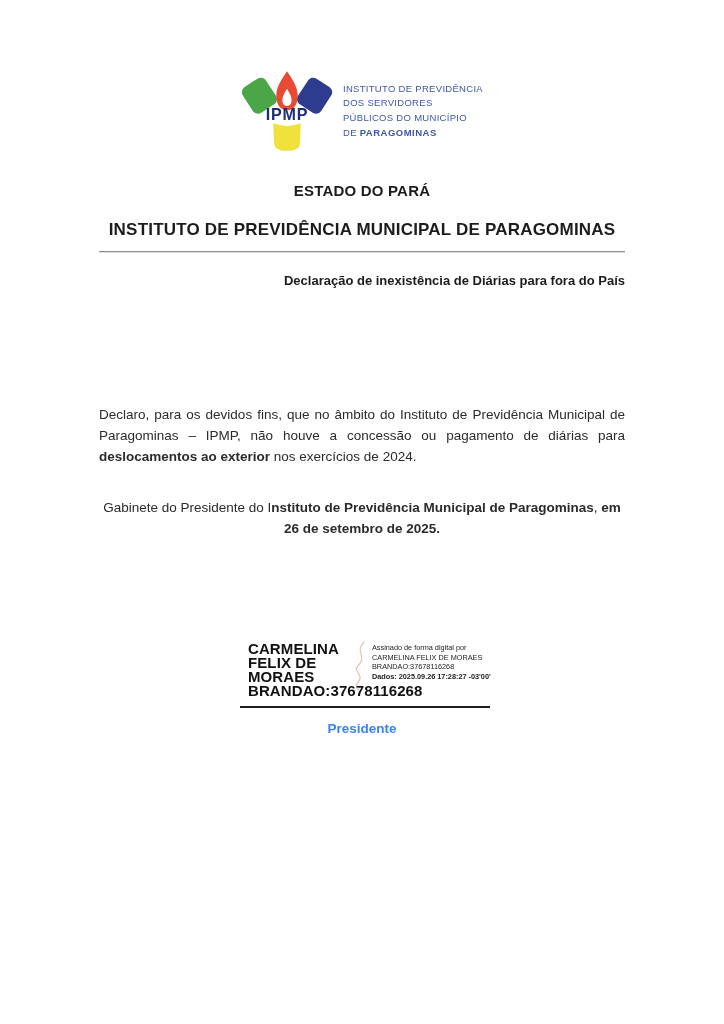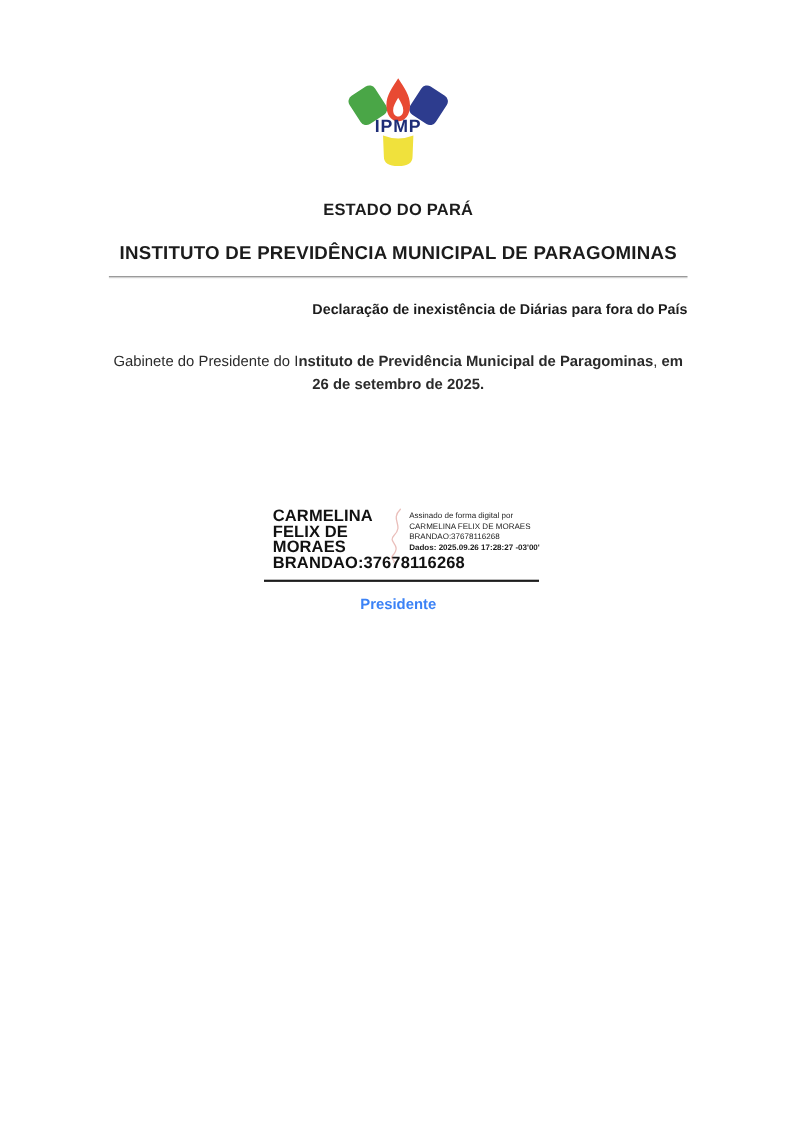--- a/index.html
+++ b/index.html
@@ -146,29 +146,36 @@
 
       <rect x="78" y="16" width="36" height="40" rx="8" transform="rotate(33 96 36)" fill="#2d3c8e"></rect>
 
       <path fill-rule="evenodd" d="M60,4 C53,15 46,24 46,36 C46,48 52,55 60,55 C68,55 74,48 74,36 C74,24 67,15 60,4 Z
                M60,27 C56.5,33 54,37 54,42 C54,46.5 56.6,49.5 60,49.5 C63.4,49.5 66,46.5 66,42 C66,37 63.5,33 60,27 Z" fill="#e84a33"></path>
 
       <path d="M42,72 Q60,79 78,72 L77,97 Q77,108 60,108 Q43,108 43,97 Z" fill="#f0e13c"></path>
 
       <text x="60" y="68" text-anchor="middle" font-family="Liberation Sans, sans-serif" font-size="21" font-weight="bold" letter-spacing="1" fill="#1e2d77">IPMP</text>
     </svg>
+    <div class="org-name">
+      <div>INSTITUTO DE PREVIDÊNCIA</div>
+      <div>DOS SERVIDORES</div>
+      <div>PÚBLICOS DO MUNICÍPIO</div>
+      <div><span>DE </span><span class="bold-line">PARAGOMINAS</span></div>
+    </div>
   </div>
 
   <div class="content">
 
     <div class="state-title">ESTADO DO PARÁ</div>
     <div class="institute-title">INSTITUTO DE PREVIDÊNCIA MUNICIPAL DE PARAGOMINAS</div>
     <hr class="divider">
     <div class="doc-subtitle">Declaração de inexistência de Diárias para fora do País</div>
 
+    <p class="declaration-paragraph"><span>Declaro, para os devidos fins, que no âmbito do Instituto de Previdência Municipal de Paragominas – IPMP, não houve a concessão ou pagamento de diárias para </span><b>deslocamentos ao exterior</b><span> nos exercícios de 2024.</span></p>
 
     <p class="gabinete-paragraph"><span>Gabinete do Presidente do I</span><b>nstituto de Previdência Municipal de Paragominas</b><span>, </span><b>em 26 de setembro de 2025.</b></p>
 
     <div class="sig-block">
       <svg class="sig-flourish" viewBox="0 0 22 52" xmlns="http://www.w3.org/2000/svg">
         <path d="M14,2 C4,12 18,16 8,26 C2,32 16,34 7,44 C4,47 10,49 8,50" fill="none" stroke="#d98b84" stroke-width="1.2" stroke-linecap="round"></path>
       </svg>
       <div class="cert-name">CARMELINA FELIX DE MORAES BRANDAO:37678116268</div>
       <div class="sig-details">
         <div>Assinado de forma digital por</div>

